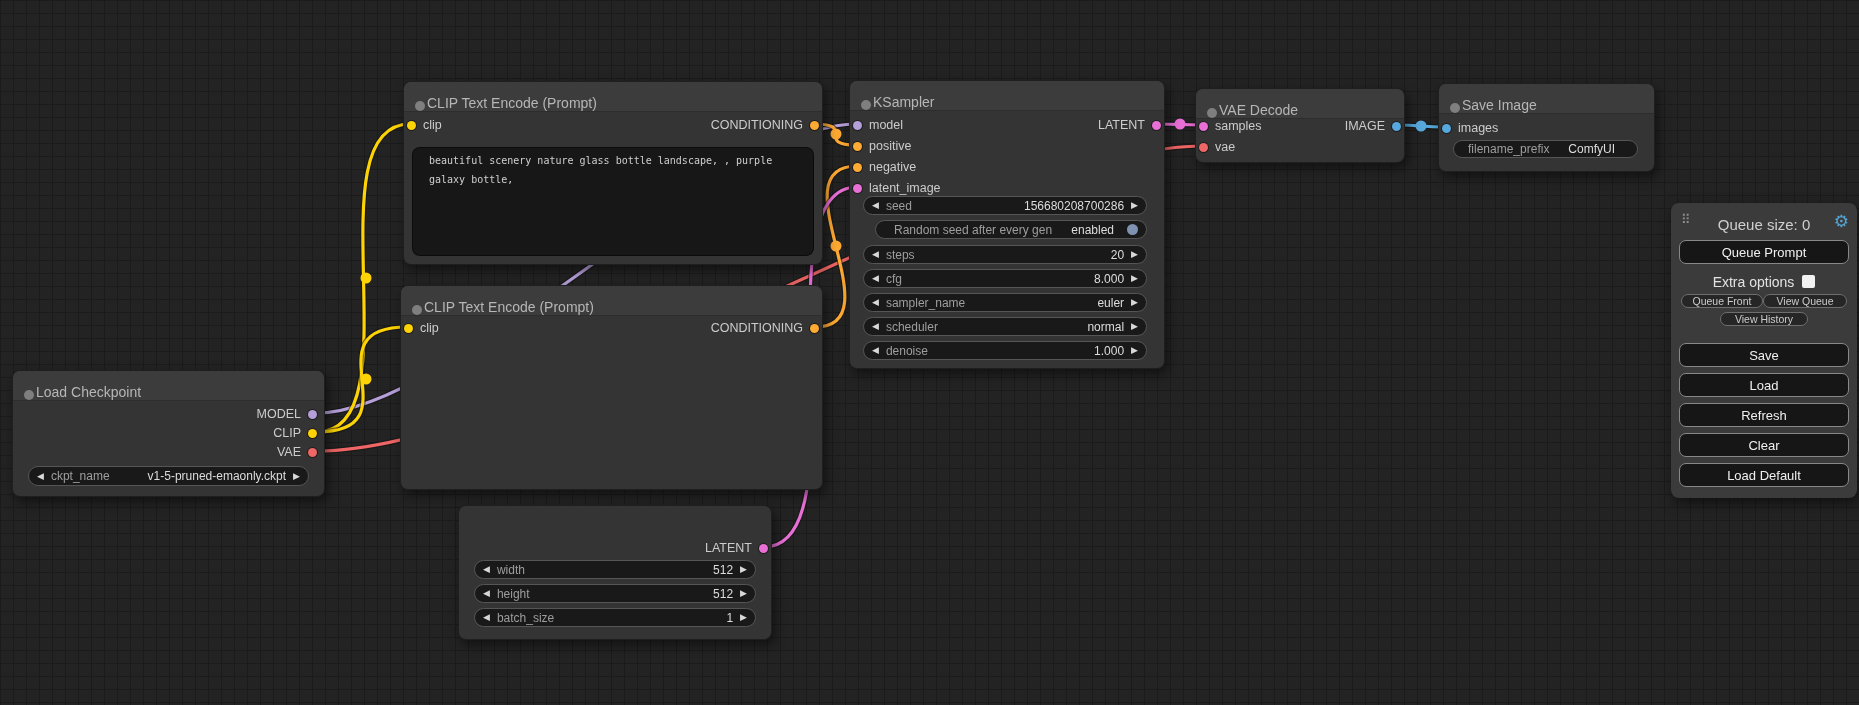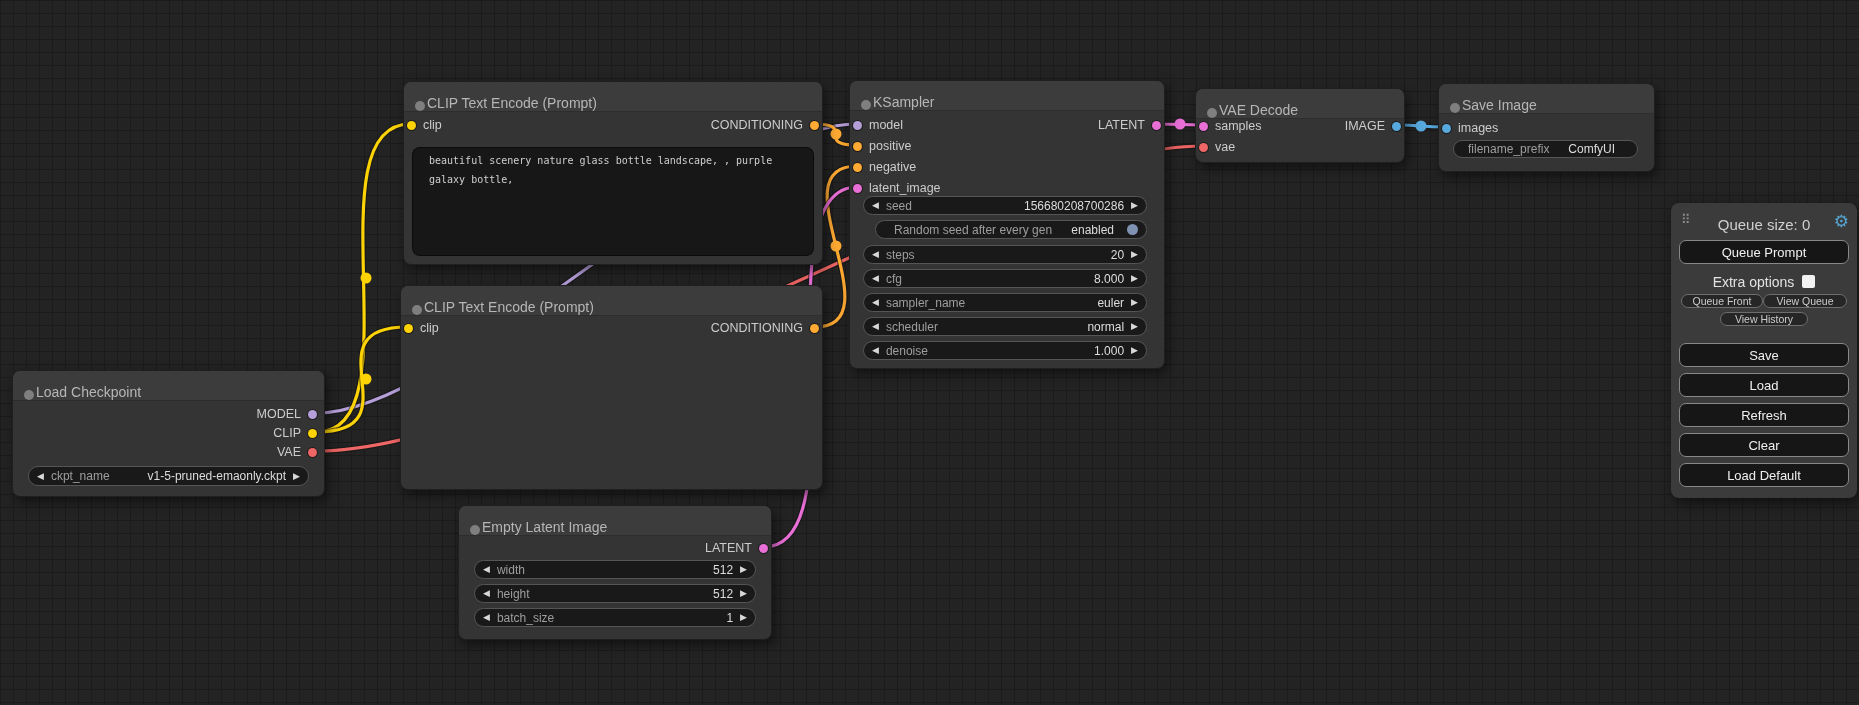--- a/index.html
+++ b/index.html
@@ -257,24 +257,20 @@
     </div>
     <div class="widget" style="top:260px; left:13px; right:17px;">
       <span class="arr">◀</span>
       <span>denoise</span>
       <span class="wvalue">1.000</span>
       <span class="arr">▶</span>
     </div>
   </div>
 
   <div class="node" id="n-empty">
-    <div class="node-header">
-      <span class="hdot"></span>
-      <span>Empty Latent Image</span>
-    </div>
     <div class="prow out" style="top:34px; right:3px;">
       <span class="pdot c-latent"></span>
       <span>LATENT</span>
     </div>
     <div class="widget" style="top:54px; left:15px; right:15px;">
       <span class="arr">◀</span>
       <span>width</span>
       <span class="wvalue">512</span>
       <span class="arr">▶</span>
     </div>

